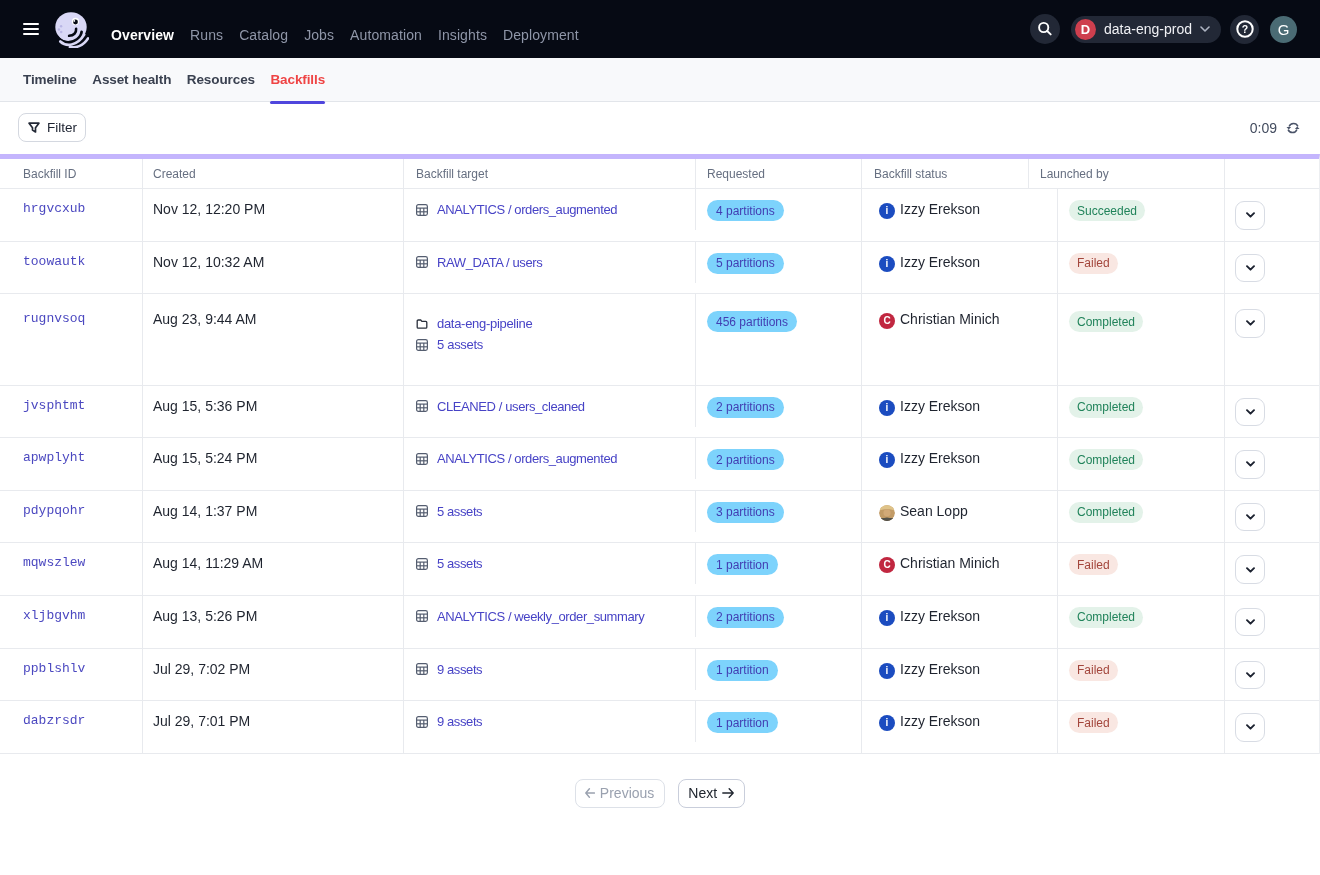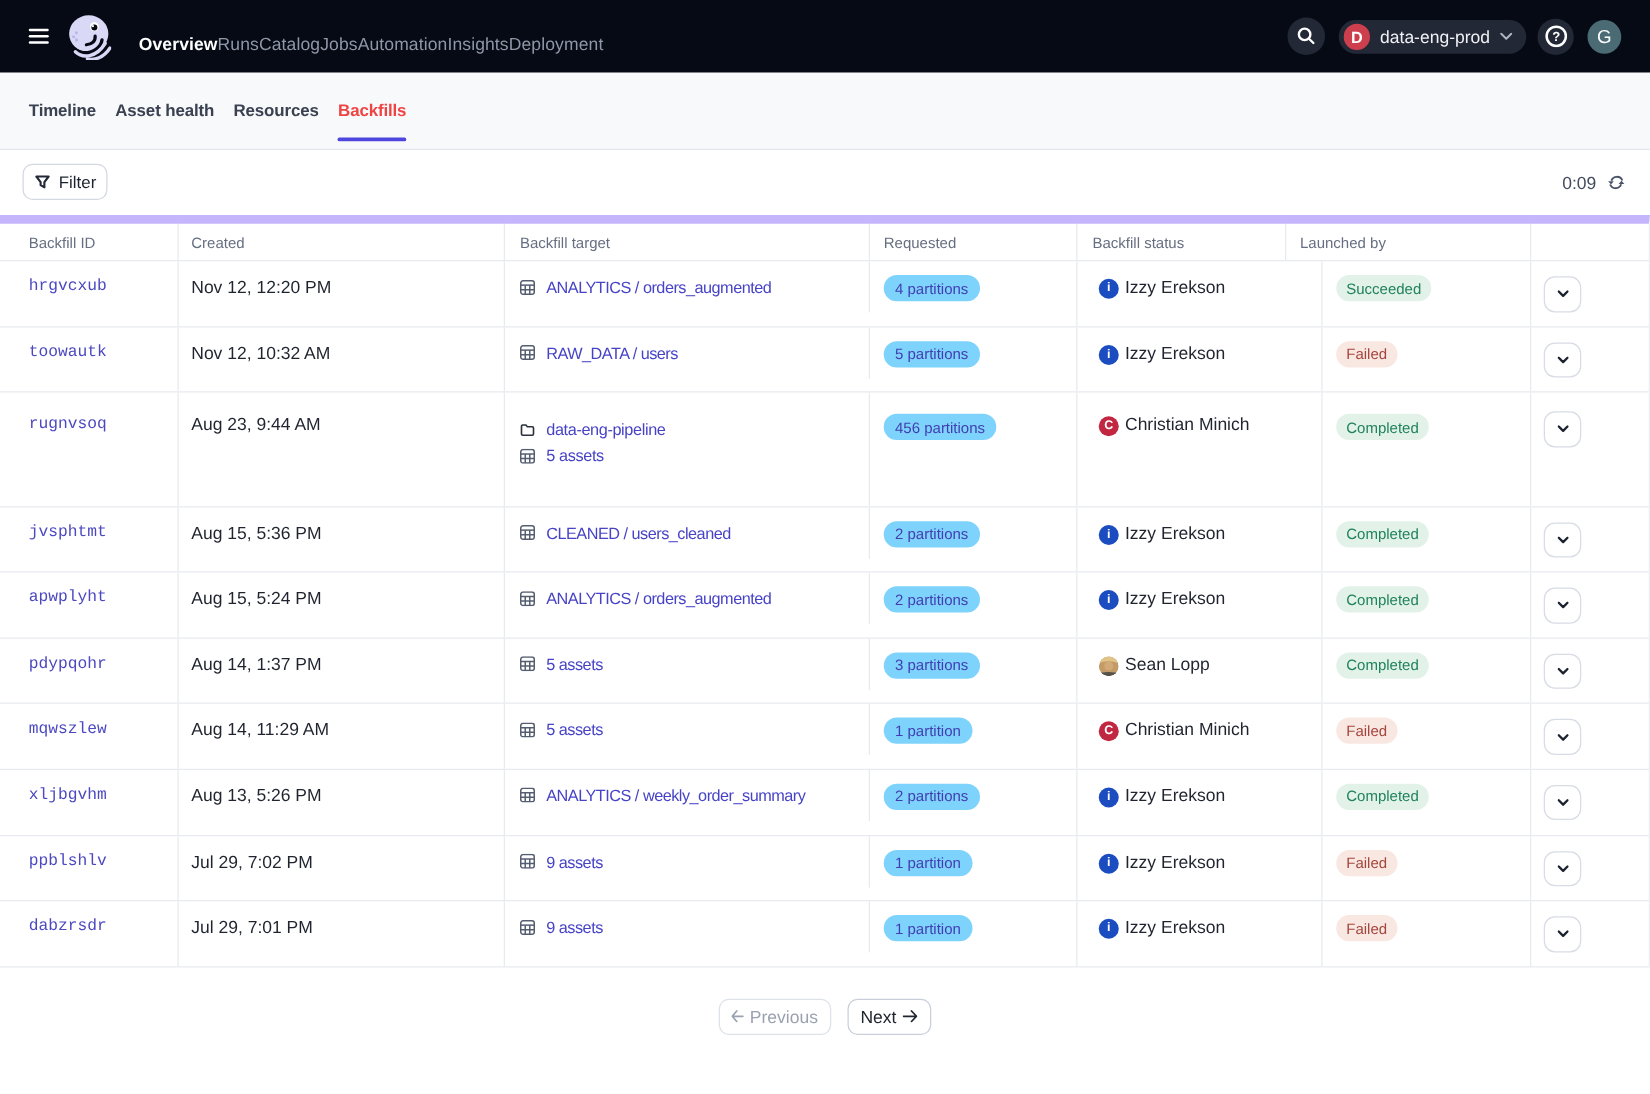--- a/index.html
+++ b/index.html
@@ -3,43 +3,43 @@
 <meta charset="utf-8">
 <style>
 * { margin:0; padding:0; box-sizing:border-box; }
 html,body { width:1320px; height:875px; background:#fff; font-family:"Liberation Sans", sans-serif; overflow:hidden; }
 
 
 .topbar { height:58px; background:#060a14; display:flex; align-items:center; position:relative; }
 .burger { width:16px; height:12px; margin-left:23px; display:flex; flex-direction:column; justify-content:space-between; cursor:pointer;}
 .burger span { display:block; height:2.4px; background:#fff; border-radius:1px; }
 .logo { margin-left:16px; width:34px; height:37px; }
-.nav { display:flex; margin-left:22px; font-size:14px; letter-spacing:-0.1px;margin-top:11px; }
+.nav { display:flex; margin-left:22px; gap:16px; font-size:14px; letter-spacing:-0.1px;margin-top:11px; }
 .nav a { text-decoration:none; color:#8f96a8; font-weight:400; letter-spacing:.1px;}
 .nav a.active { color:#ffffff; font-weight:700; }
 .topright { position:absolute; right:23px; top:0; height:58px; display:flex; align-items:center; }
 .cbtn { flex:none; width:26px; height:26px; border-radius:50%; background:#222836; display:flex; align-items:center; justify-content:center; }
 .depl { height:27px; background:#222836; border-radius:13.5px; display:flex; align-items:center; padding:0 11px 0 4px; gap:8px; }
 .depl .d { width:21px; height:21px; border-radius:50%; background:#ce3f4e; color:#fff; font-size:13px; font-weight:700; display:flex; align-items:center; justify-content:center; }
 .depl .t { color:#f0f1f5; font-size:14px; }
 .avatar { width:27px; height:27px; border-radius:50%; background:#4a6b74; color:#fff; font-size:15px; font-weight:400; display:flex; align-items:center; justify-content:center; }
 
 
-.tabs { height:62px; background:#f8f9fb; border-bottom:1px solid #e2e5ea; display:flex; align-items:center; padding-left:23px; gap:15.5px; }
+.tabs { height:44px; background:#f8f9fb; border-bottom:1px solid #e2e5ea; display:flex; align-items:center; padding-left:23px; gap:15.5px; }
 .tab { font-size:13.5px; font-weight:700; color:#3a4150; position:relative; height:50px; display:flex; align-items:center; letter-spacing:-0.1px;}
 .tab.active { color:#ef4444; }
 .tab.active:after { content:""; position:absolute; left:0; right:0; bottom:1px; height:3px; background:#4f46dd; border-radius:2px;}
 
 
 .toolbar { position:relative; height:52px; }
 .fbtn { position:absolute; left:18px; top:11px; height:29px; border:1px solid #d4d8e0; border-radius:8px; background:#fff; display:flex; align-items:center; padding:0 8px 0 9px; gap:7px; font-size:13.5px; color:#1c2230; }
 .timer { position:absolute; right:20px; top:11px; height:29px; display:flex; align-items:center; gap:9px; font-size:14px; color:#434c5f; }
 
 
-.tbl { border-top:7px solid #c4b5fd; border-right:1px solid #eceef1;text-align:center; }
+.tbl { border-top:5px solid #c4b5fd; border-right:1px solid #eceef1;text-align:center; }
 .tr { display:flex; border-bottom:1px solid #e8eaee; height:52.6px; }
 .tr.hdr { height:30px; }
 .tr.big { height:91.4px; }
 .td { flex:none; border-right:1px solid #e8eaee; height:100%; }
 .td:last-child { border-right:none; }
 .w1{width:143px;} .w2{width:261px;} .w3{width:292px;} .w4{width:166px;} .w5{width:196px;} .w6{width:167px;} .w7{width:95px;}
 .hdr .td { font-size:12px; color:#666f81; display:flex; align-items:center; }
 .hdr .w1{padding-left:23px;} .hdr .w2{padding-left:10px;} .hdr .w3{padding-left:12px;} .hdr .w4{padding-left:11px;} .hdr .w5{padding-left:11px;} .hdr .w6{padding-left:12px;}
 .mono { font-family:"Liberation Mono", monospace; font-size:13px; color:#4b48c0; padding-left:23px; display:flex; align-items:flex-start; padding-top:10px; line-height:20px; }
 .big .mono, .big .date, .big .w4, .big .w5, .big .w6, .big .w7 { align-items:flex-start; }

